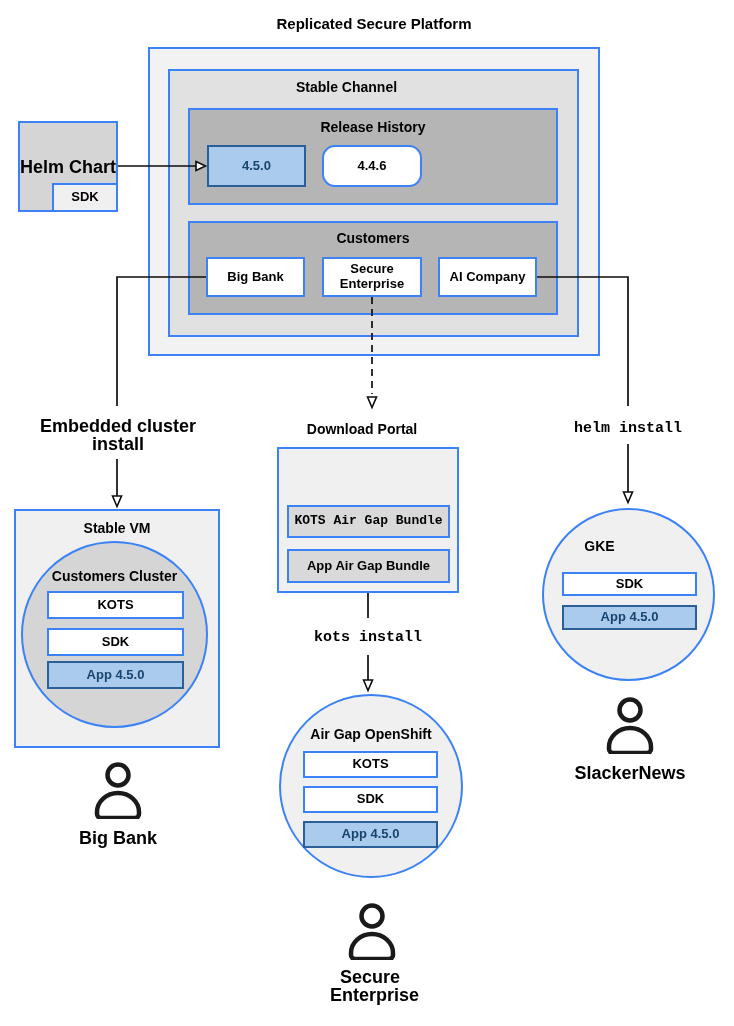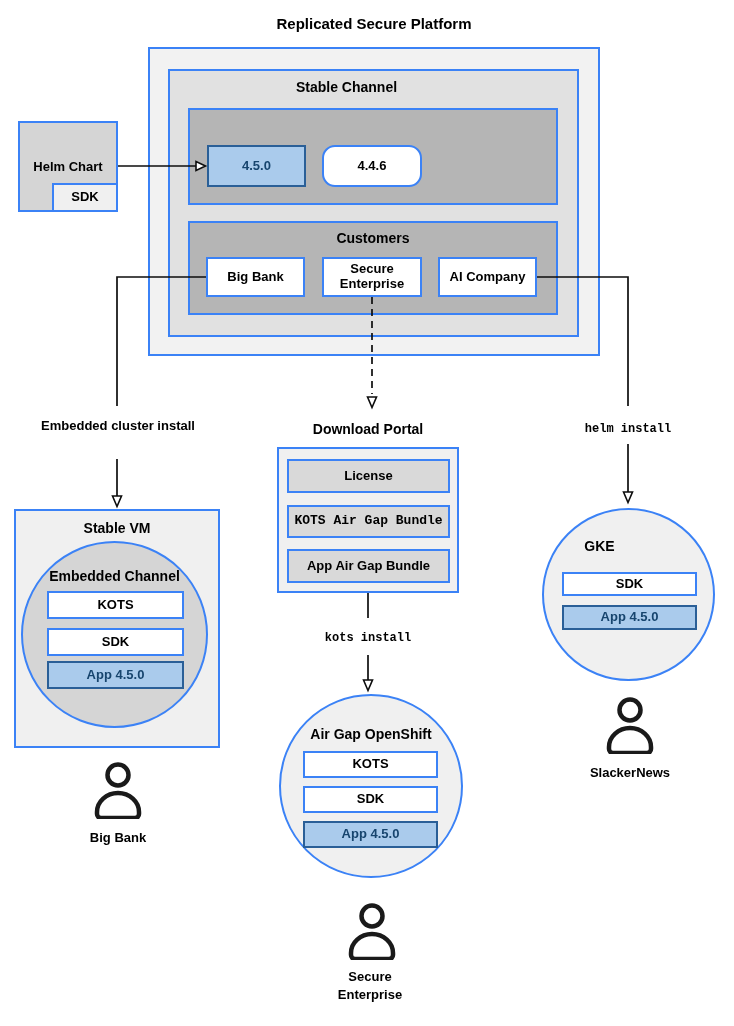--- a/index.html
+++ b/index.html
@@ -13,71 +13,71 @@
   .fill-section{background:#b5b5b5;}
   .fill-node{background:#d5d5d5;}
   .fill-host{background:#f0f0f0;}
   .fill-bundle{background:#d9d9d9;}
   .fill-white{background:#ffffff;}
   .blue{background:#aacbec;border-color:#2a5f97;color:#17456e;}
   .circle{border-radius:50%;}
   .cell{display:flex;align-items:center;justify-content:center;text-align:center;
         font-weight:bold;font-size:13px;line-height:1.15;}
   .hdr{position:absolute;text-align:center;font-weight:bold;font-size:14px;}
-  .lbl{position:absolute;text-align:center;font-weight:bold;font-size:13px;line-height:18px;}
+  .lbl{position:absolute;text-align:center;font-weight:bold;font-size:18px;line-height:18px;}
   .title{font-size:15px;}
-  .mono{font-family:"Liberation Mono","DejaVu Sans Mono",monospace;font-size:12px;font-weight:bold;}
+  .mono{font-family:"Liberation Mono","DejaVu Sans Mono",monospace;font-size:15px;font-weight:bold;}
   .overlay{position:absolute;left:0;top:0;pointer-events:none;}
   .overlay line,.overlay polyline{stroke:#0d0d0d;stroke-width:1.7;fill:none;}
   .overlay .ah{fill:#ffffff;stroke:#0d0d0d;stroke-width:1.6;}
   .person{position:absolute;}
 </style>
 </head>
 <body>
 
 <div class="canvas">
 
   <div class="lbl title" style="left:148px;top:15px;width:452px;">Replicated Secure Platform</div>
 
   <div class="box fill-platform" style="left:148px;top:47px;width:452px;height:309px;"></div>
   <div class="box fill-channel" style="left:168px;top:69px;width:411px;height:268px;"></div>
   <div class="hdr" style="left:168px;top:79px;width:357px;">Stable Channel</div>
 
   <div class="box fill-section" style="left:188px;top:108px;width:370px;height:97px;"></div>
+  <div class="hdr" style="left:188px;top:119px;width:370px;">Release History</div>
   <div class="box cell blue" style="left:207px;top:145px;width:99px;height:42px;">4.5.0</div>
   <div class="box cell fill-white" style="left:322px;top:145px;width:100px;height:42px;border-radius:13px;">4.4.6</div>
 
   <div class="box fill-section" style="left:188px;top:221px;width:370px;height:94px;"></div>
   <div class="hdr" style="left:188px;top:230px;width:370px;">Customers</div>
   <div class="box cell fill-white" style="left:206px;top:257px;width:99px;height:40px;">Big Bank</div>
   <div class="box cell fill-white" style="left:322px;top:257px;width:100px;height:40px;">Secure Enterprise</div>
   <div class="box cell fill-white" style="left:438px;top:257px;width:99px;height:40px;">AI Company</div>
 
   <div class="box fill-node" style="left:18px;top:121px;width:100px;height:91px;"></div>
   <div class="lbl" style="left:18px;top:158px;width:100px;">Helm Chart</div>
   <div class="box cell fill-host" style="left:52px;top:183px;width:66px;height:29px;z-index:2;">SDK</div>
 
   <div class="lbl" style="left:38px;top:417px;width:160px;">Embedded cluster install</div>
   <div class="box fill-host" style="left:14px;top:509px;width:206px;height:239px;"></div>
   <div class="hdr" style="left:14px;top:520px;width:206px;">Stable VM</div>
   <div class="box circle fill-node" style="left:21px;top:541px;width:187px;height:187px;"></div>
-  <div class="hdr" style="left:21px;top:568px;width:187px;">Embedded Channel</div>
+  <div class="hdr" style="left:21px;top:568px;width:187px;">Customers Cluster</div>
   <div class="box cell fill-white" style="left:47px;top:591px;width:137px;height:28px;">KOTS</div>
   <div class="box cell fill-white" style="left:47px;top:628px;width:137px;height:28px;">SDK</div>
   <div class="box cell blue" style="left:47px;top:661px;width:137px;height:28px;">App 4.5.0</div>
 
   <svg class="person" style="left:92px;top:762px;" width="52" height="57" viewBox="0 0 52 57">
     <circle cx="26" cy="13" r="10.5" fill="#fff" stroke="#1a1a1a" stroke-width="4.5"></circle>
     <path d="M5 50 a21 19 0 0 1 42 0 l0 2 a4 4 0 0 1 -4 4 l-34 0 a4 4 0 0 1 -4 -4 z" fill="#fff" stroke="#1a1a1a" stroke-width="4.5"></path>
   </svg>
   <div class="lbl" style="left:58px;top:829px;width:120px;">Big Bank</div>
 
-  <div class="hdr" style="left:277px;top:421px;width:182px;">Download Portal</div>
+  <div class="hdr" style="left:271px;top:421px;width:182px;">Download Portal</div>
   <div class="box fill-host" style="left:277px;top:447px;width:182px;height:146px;"></div>
-  <div class="box cell fill-bundle" style="left:287px;top:459px;width:163px;height:34px;">License</div>
   <div class="box cell fill-bundle" style="left:287px;top:505px;width:163px;height:33px;font-family:Liberation Mono, monospace;">KOTS Air Gap Bundle</div>
   <div class="box cell fill-bundle" style="left:287px;top:549px;width:163px;height:34px;">App Air Gap Bundle</div>
 
   <div class="lbl mono" style="left:288px;top:629px;width:160px;">kots install</div>
 
   <div class="box circle fill-host" style="left:279px;top:694px;width:184px;height:184px;"></div>
   <div class="hdr" style="left:279px;top:726px;width:184px;">Air Gap OpenShift</div>
   <div class="box cell fill-white" style="left:303px;top:751px;width:135px;height:27px;">KOTS</div>
   <div class="box cell fill-white" style="left:303px;top:786px;width:135px;height:27px;">SDK</div>
   <div class="box cell blue" style="left:303px;top:821px;width:135px;height:27px;">App 4.5.0</div>

